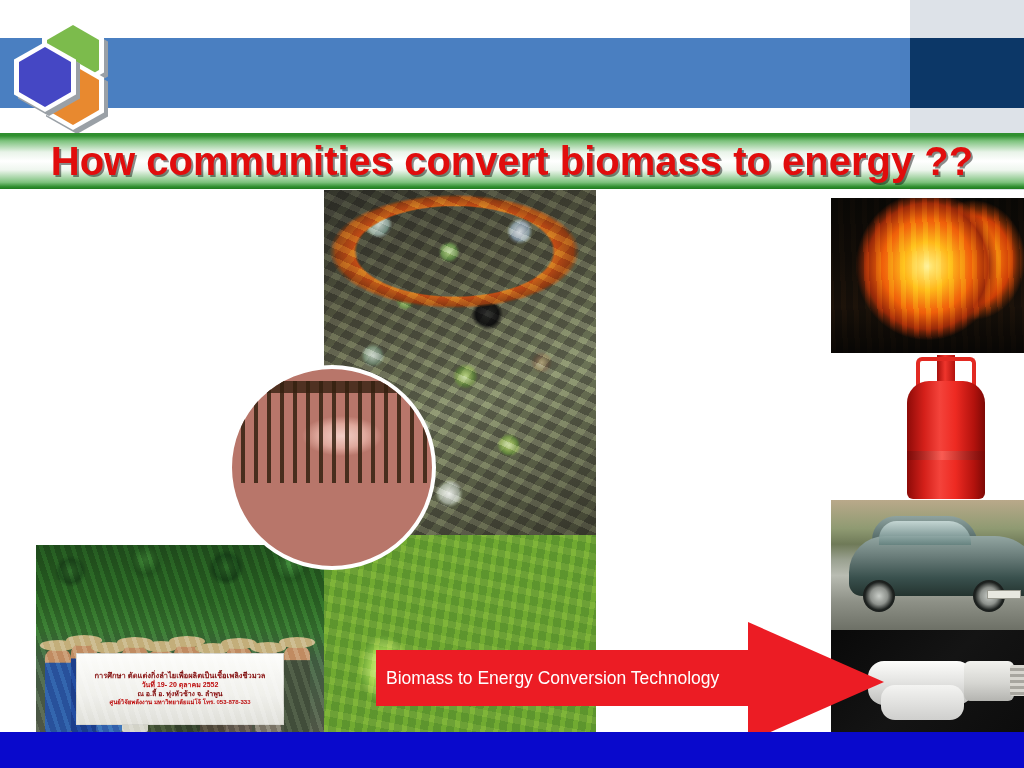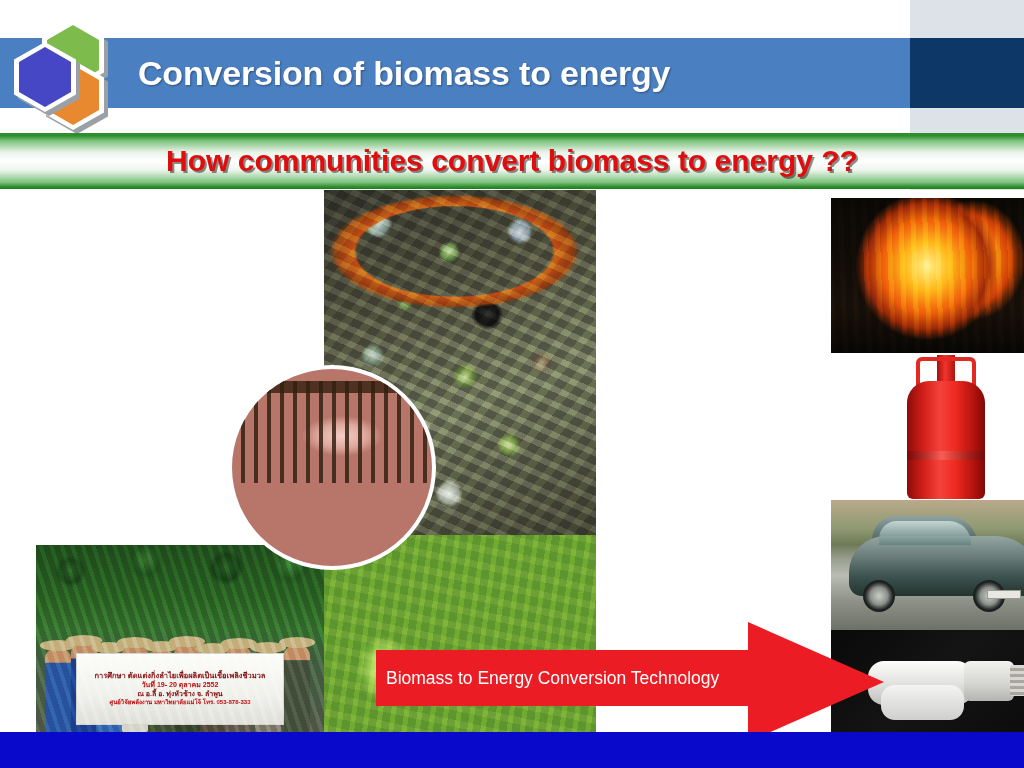--- a/index.html
+++ b/index.html
@@ -68,21 +68,21 @@
       linear-gradient(to bottom,
         #2f8f2f 0%, #2f8f2f 5%,
         #7dc27d 14%, #e8f3e8 34%,
         #ffffff 50%, #eef6ee 66%,
         #7dc27d 88%, #2f8f2f 96%, #1f7a1f 100%);
   }
   .green-banner-text {
     position: absolute; left: 0; top: 133px; width: 1024px; height: 56px;
     line-height: 56px;
     text-align: center;
-    font-size: 30px; font-weight: bold;
+    font-size: 40px; font-weight: bold;
     color: #e10d0d;
     text-shadow: 2px 2px 0 rgba(0,0,0,.45);
     white-space: nowrap;
   }
 
   
   .collage { position: absolute; left: 0; top: 190px; width: 1024px; height: 542px; background: #ffffff; margin-left: 36px; }
   .photo { position: absolute; overflow: hidden; }
 
   
@@ -367,21 +367,20 @@
 </style>
 </head>
 <body>
 
 <div id="slide">
 
   <div class="grey-strip"></div>
 
   <div class="title-bar"></div>
   <div class="title-bar-dark"></div>
-  <div class="title-text">Conversion of biomass to energy</div>
 
   <div class="logo">
     <div class="hex-shadow" style="left:38px; top:4px;"></div>
     <div class="hex-ring" style="left:34px; top:0px;">
       <div class="hex-fill" style="background:#7cbb4c;"></div>
     </div>
 
     <div class="hex-shadow" style="left:38px; top:44px;"></div>
     <div class="hex-ring" style="left:34px; top:40px;">
       <div class="hex-fill" style="background:#e8892f;"></div>

